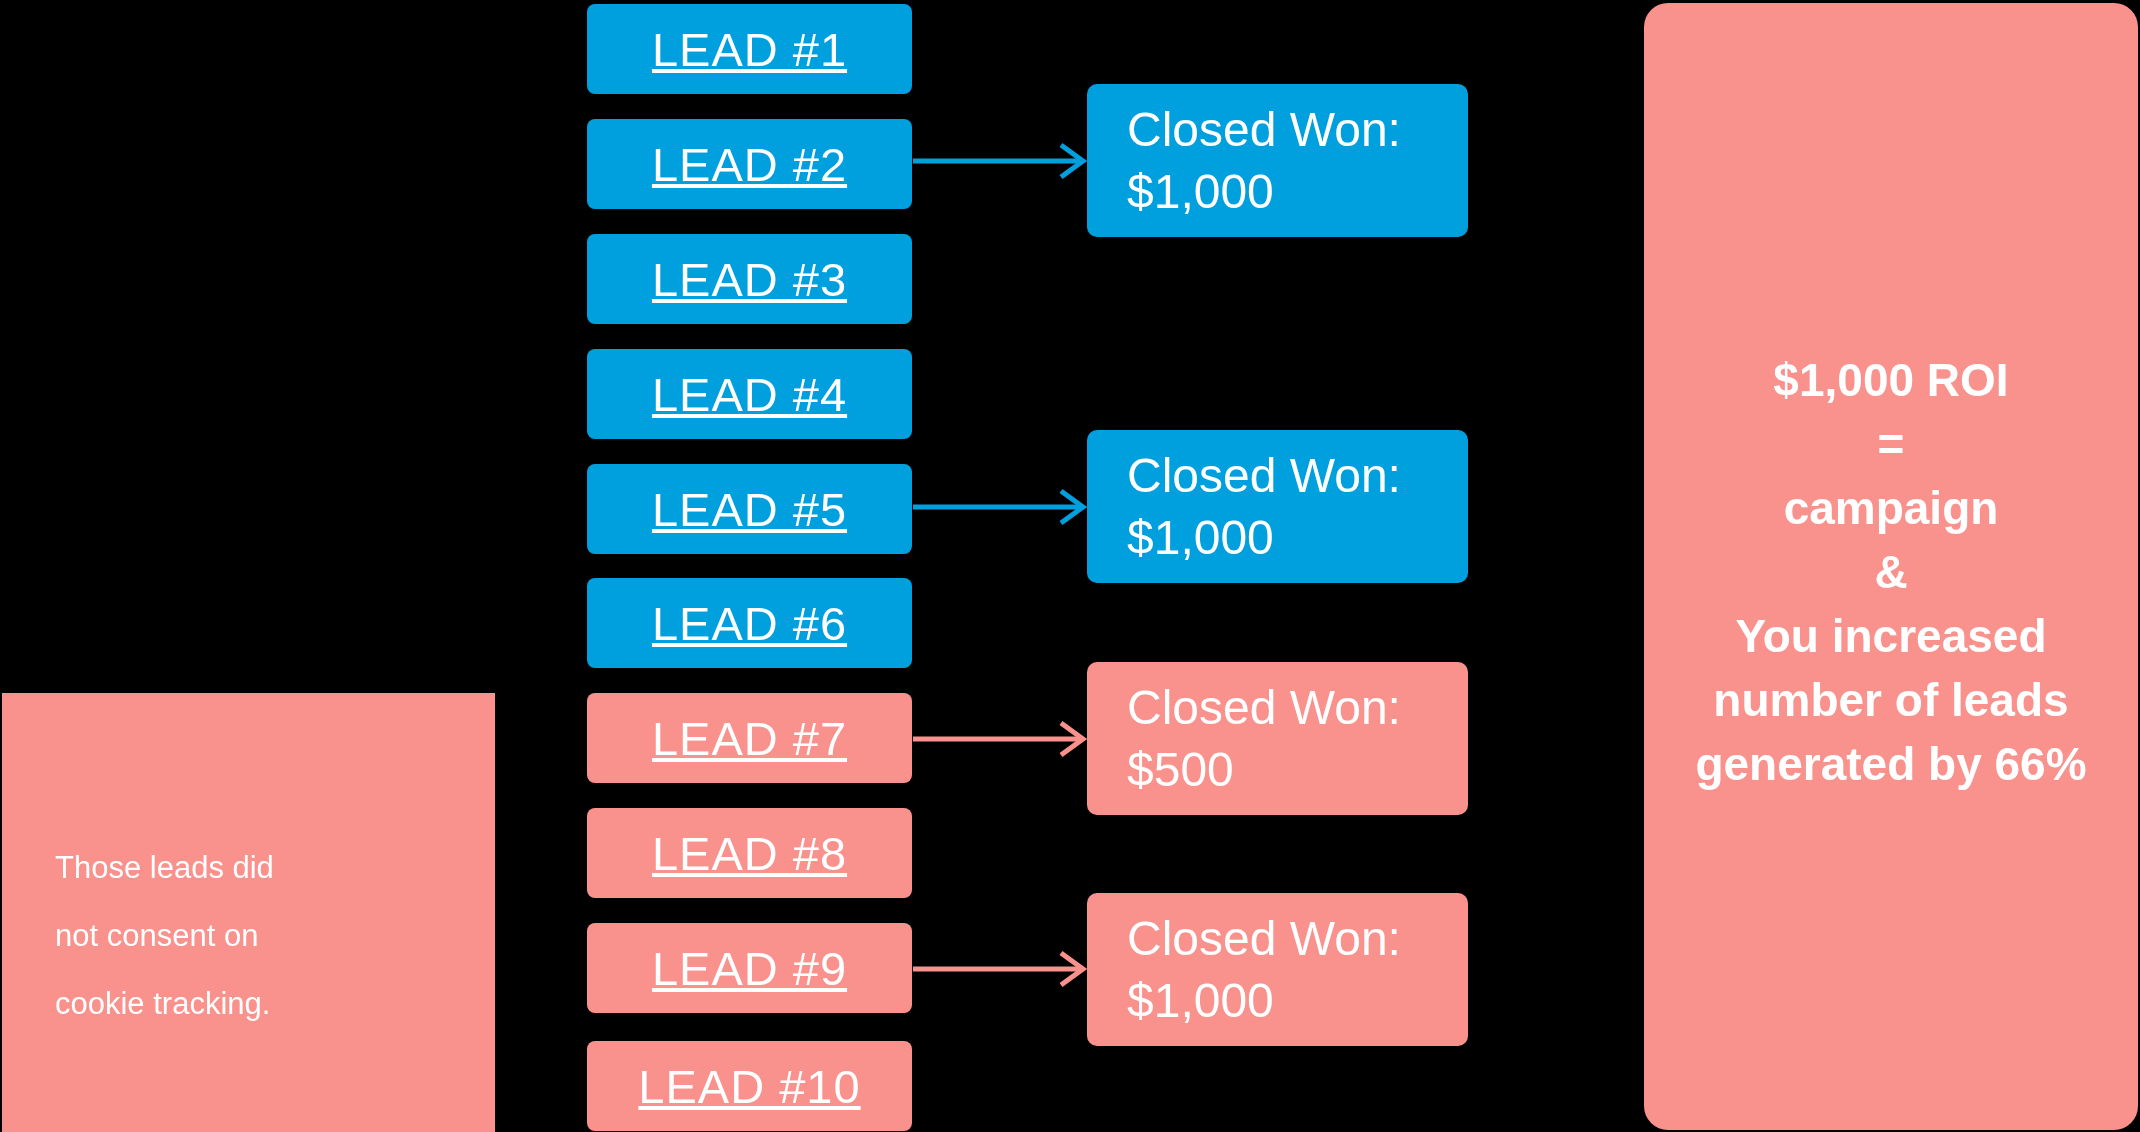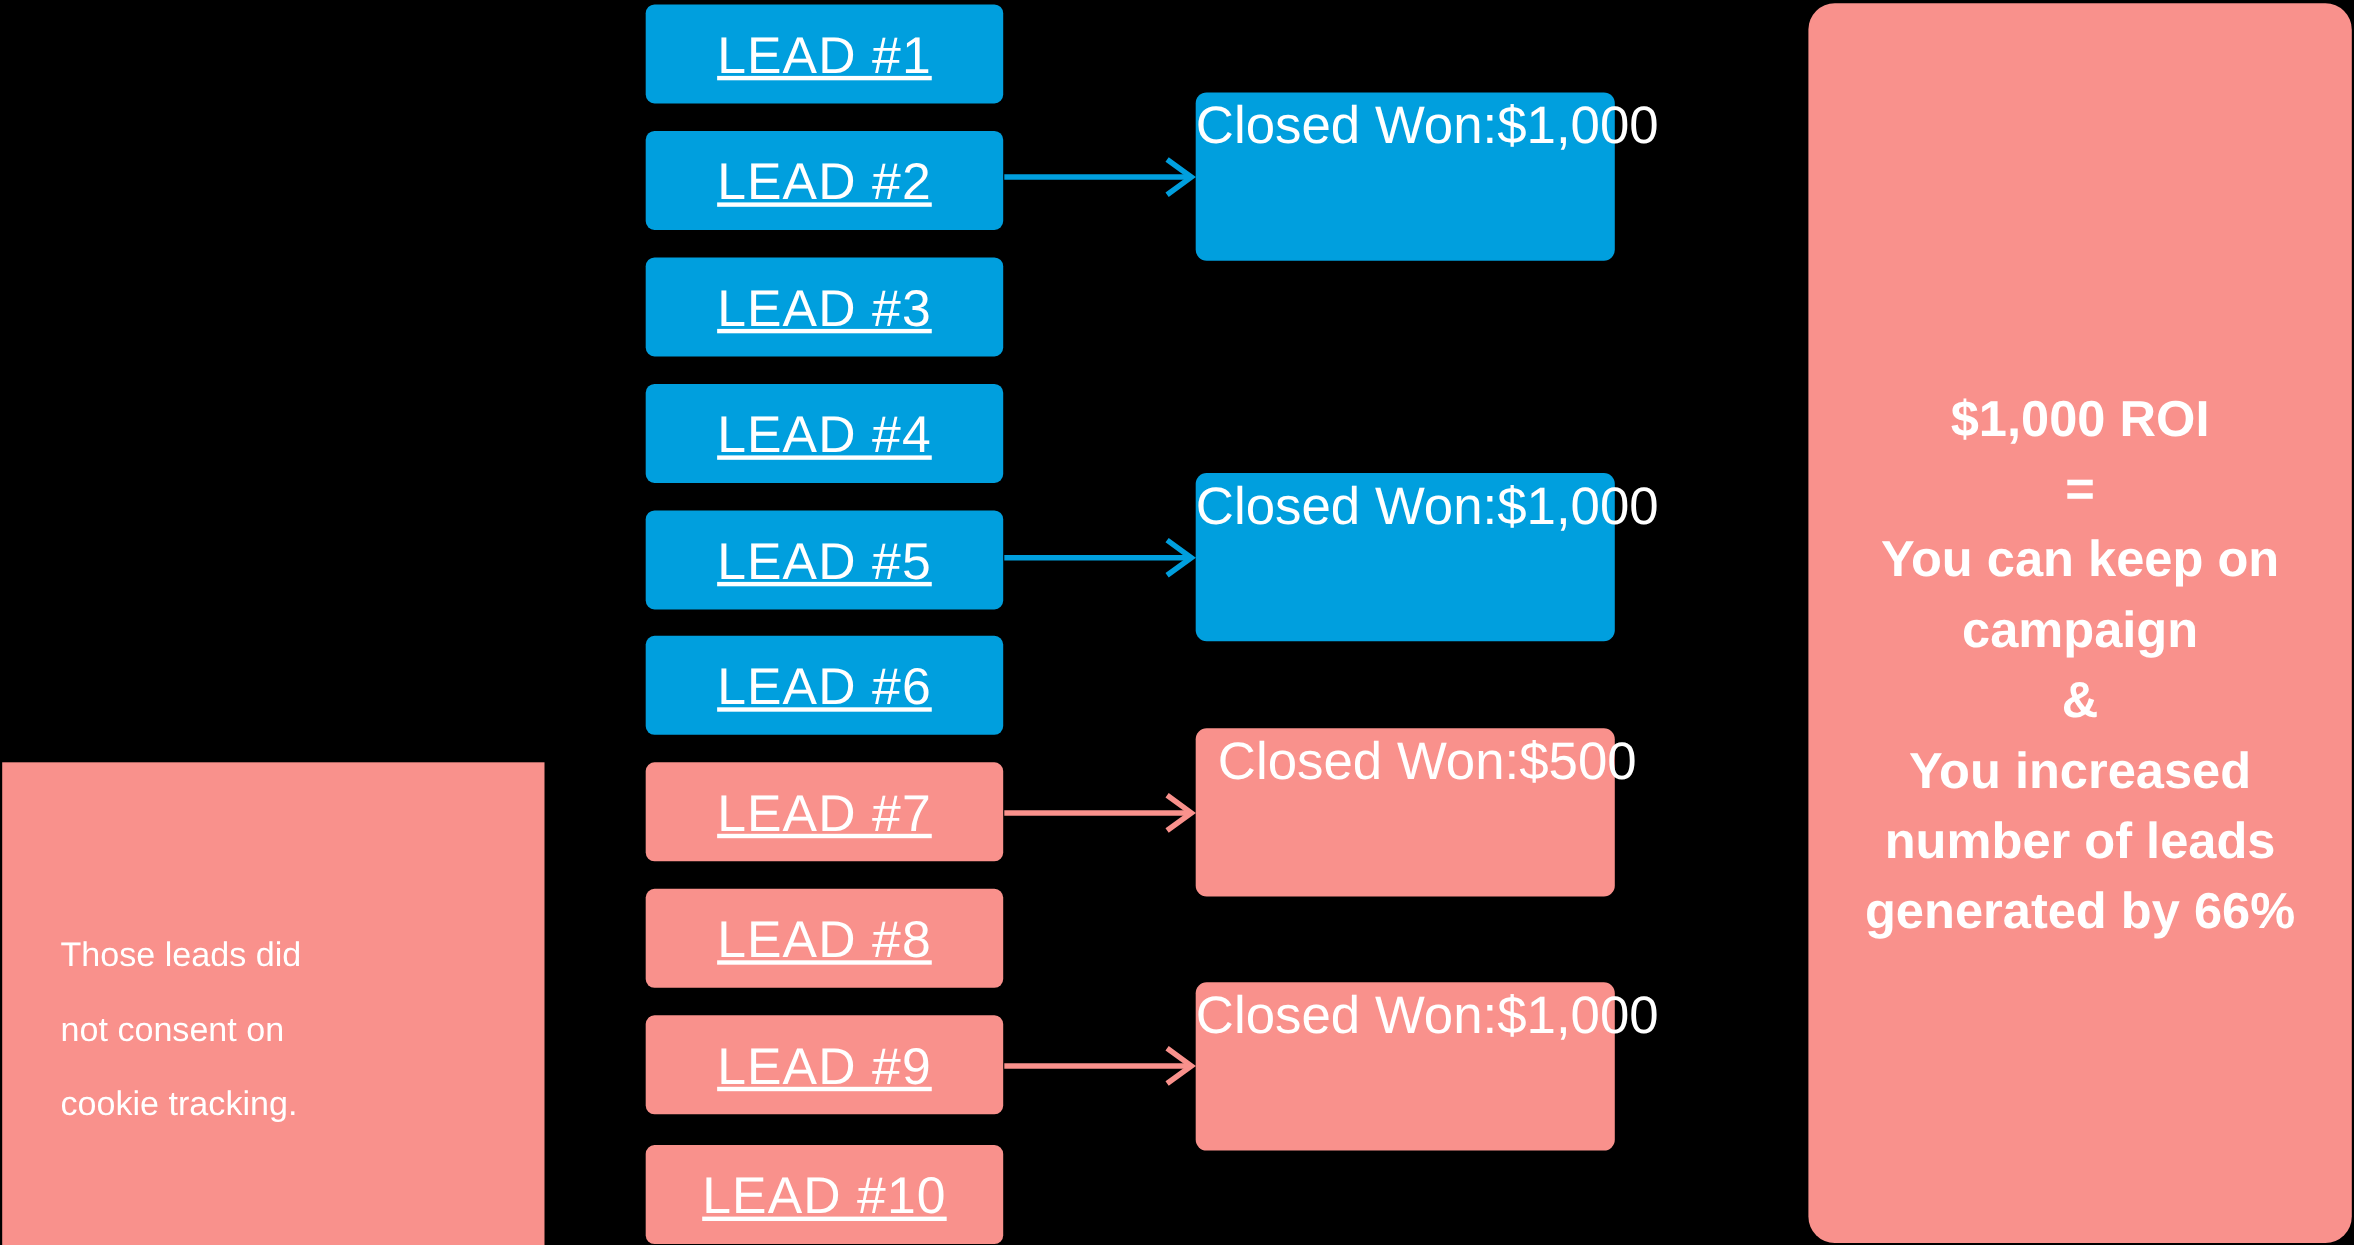--- a/index.html
+++ b/index.html
@@ -35,21 +35,21 @@
     text-decoration: underline;
   }
   .blue { background: var(--blue, #009FDE); }
   .pink { background: var(--pink, #F9918C); }
   .closed-won {
     left: 1087px;
     width: 381px;
     height: 153px;
     border-radius: 10px;
     display: flex;
-    flex-direction: row;
+    flex-direction: column;
     justify-content: center;
     padding-left: 40px;
     font-size: 48px;
     line-height: 62px;
     white-space: nowrap;
   }
   .note-card {
     left: 2px;
     top: 693px;
     width: 493px;
@@ -155,21 +155,20 @@
 
   <div class="box note-card pink">
     <span class="line">Those leads did</span>
     <span class="line">not consent on</span>
     <span class="line">cookie tracking.</span>
   </div>
 
   <div class="box summary-card pink">
     <span class="line">$1,000 ROI</span>
     <span class="line">=</span>
-    <span class="line">You can keep on</span>
     <span class="line">campaign</span>
     <span class="line">&amp;</span>
     <span class="line">You increased</span>
     <span class="line">number of leads</span>
     <span class="line">generated by 66%</span>
   </div>
 
 </div>
 
 </body></html>

